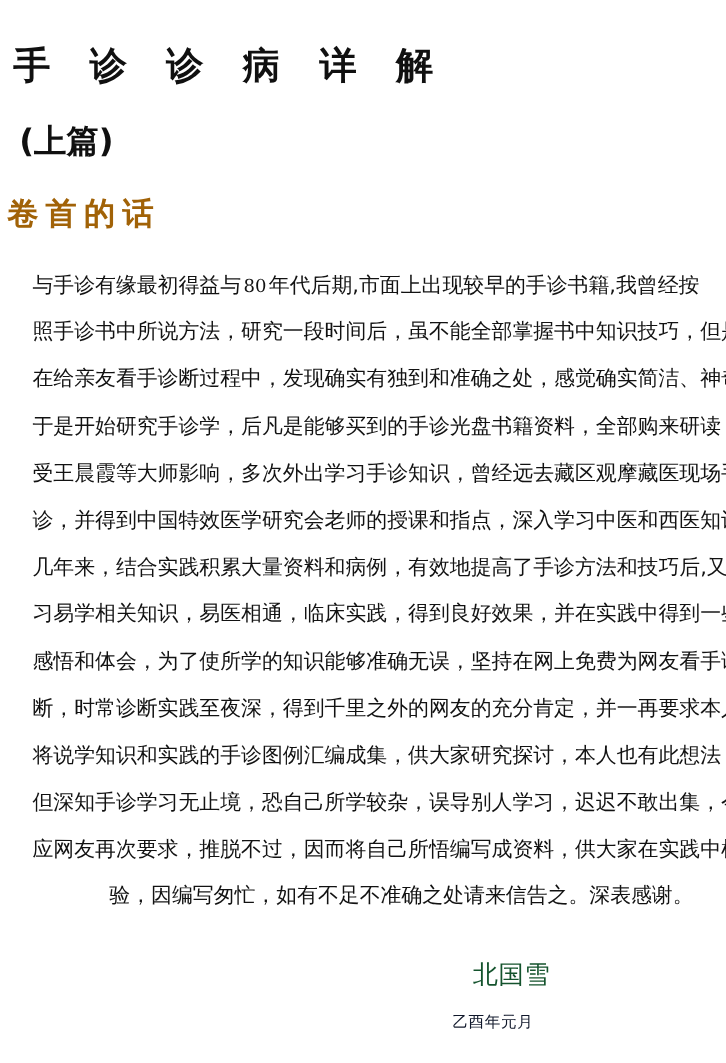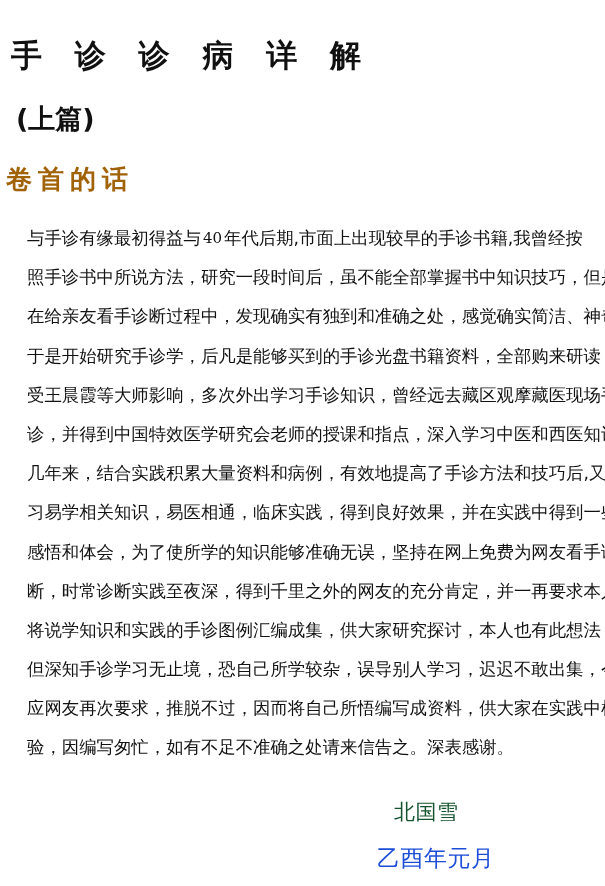--- a/index.html
+++ b/index.html
@@ -93,20 +93,21 @@
   .body-line.justify > span {
     display: inline-block;
   }
 
   .body-line.first {
     text-indent: 0;
   }
 
   .body-line.last {
     display: block;
+    text-align: right;
   }
 
   .latin {
     font-family: "DejaVu Serif", "Liberation Serif", serif;
     font-size: 15px;
     padding: 0 2px;
   }
 
   
   .signature-block {
@@ -124,23 +125,23 @@
     font-weight: 500;
     color: #14532d;
     letter-spacing: 0.5px;
     white-space: nowrap;
   }
 
   .sign-date {
     position: absolute;
     left: 377px;
     top: 45px;
-    font-size: 23px;
+    font-size: 13px;
     font-weight: 500;
-    color: #1d4ed8;
+    color: #0f172a;
     letter-spacing: 0.5px;
     white-space: nowrap;
   }
 </style>
 </head>
 <body>
 
 <div class="page">
 
   <div class="title-block">
@@ -155,21 +156,21 @@
         <span>与</span>
         <span>手</span>
         <span>诊</span>
         <span>有</span>
         <span>缘</span>
         <span>最</span>
         <span>初</span>
         <span>得</span>
         <span>益</span>
         <span>与</span>
-        <span class="latin">40</span>
+        <span class="latin">80</span>
         <span>年</span>
         <span>代</span>
         <span>后</span>
         <span>期</span>
         <span>,</span>
         <span>市</span>
         <span>面</span>
         <span>上</span>
         <span>出</span>
         <span>现</span>

